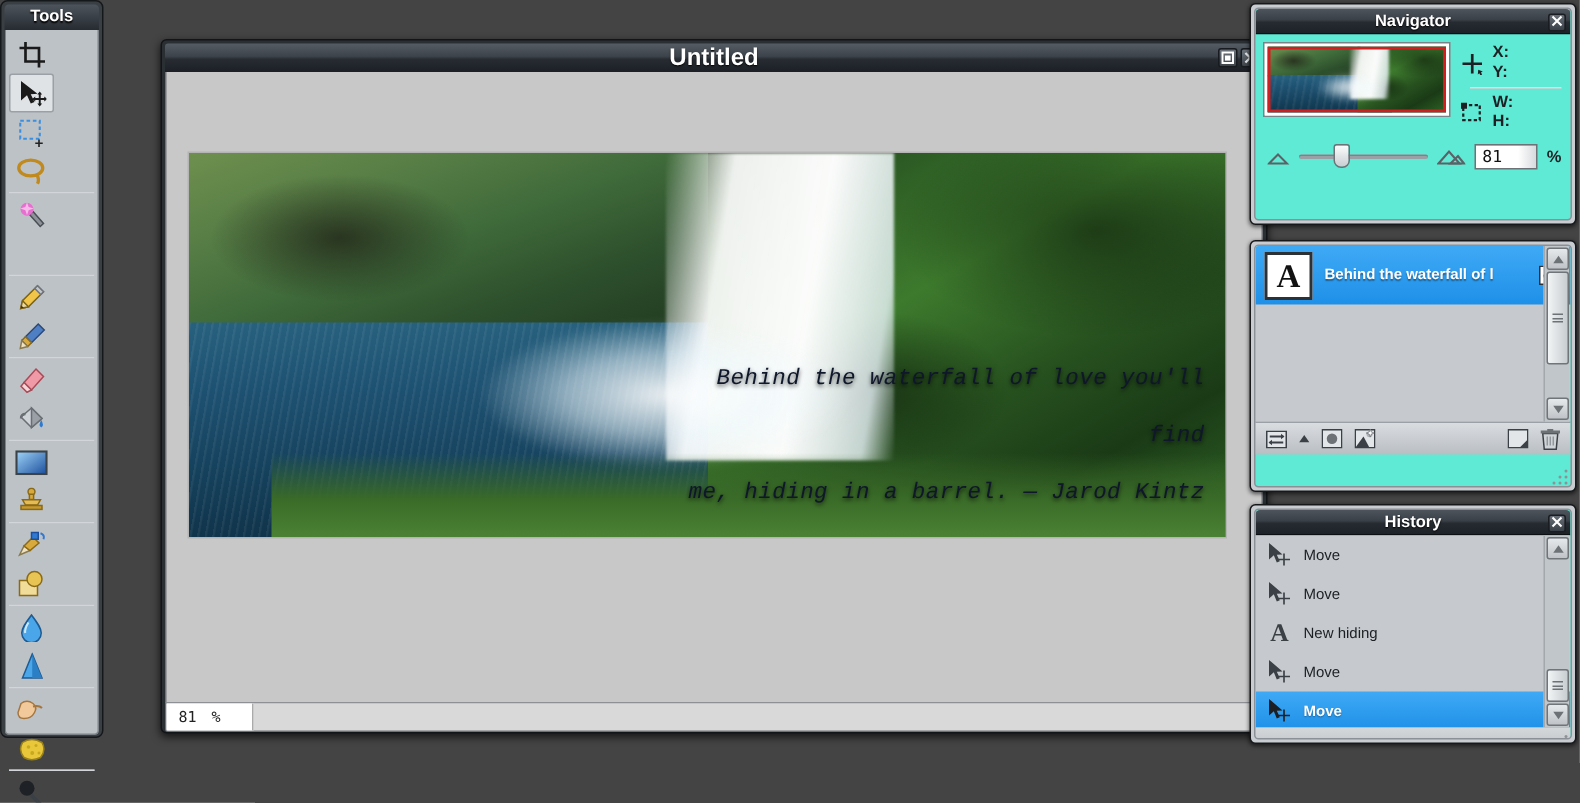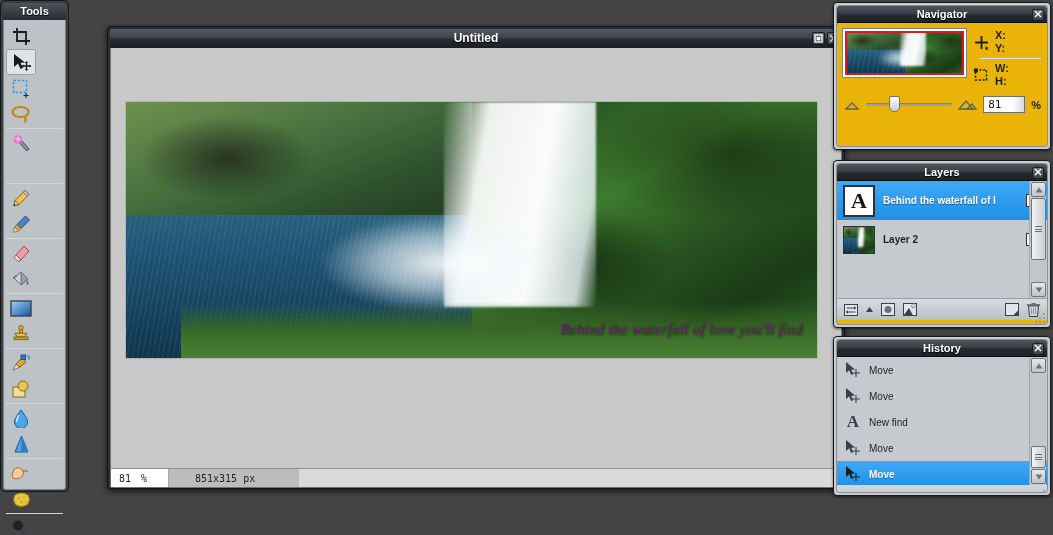--- a/index.html
+++ b/index.html
@@ -14,21 +14,21 @@
   
   .panel {
     position: absolute;
     background: #c9cdd1;
     border: 1px solid #16181a;
     border-radius: 4px;
     box-shadow: 0 1px 3px rgba(0,0,0,.6);
     padding: 2px;
   }
   .panel-inner {
-    background: #eab308;
+    background: #5eead4;
     border: 1px solid #8b9096;
     border-radius: 3px;
     height: 100%;
     overflow: hidden;
     position: relative;
   }
   .titlebar {
     height: 17px;
     background: linear-gradient(to bottom, #4d545c 0%, #3a4047 45%, #262b31 55%, #1d2228 100%);
     border-radius: 3px 3px 0 0;
@@ -105,21 +105,21 @@
     left: 107px; top: 26px; width: 738px; height: 463px;
     background: #2a2f34;
     border: 1px solid #121518;
     border-radius: 4px;
     padding: 2px;
     box-shadow: 0 2px 6px rgba(0,0,0,.7);
   }
   #imgwin .win-title {
     height: 19px;
     background: linear-gradient(to bottom,#555c64 0%,#3c434a 45%,#272c32 55%,#1c2026 100%);
-    color: #fff; font-size: 12px; font-weight: bold;
+    color: #fff; font-size: 16px; font-weight: bold;
     line-height: 19px; text-align: center;
     border-radius: 2px 2px 0 0;
     position: relative;
     text-shadow: 0 1px 1px #000;
   }
   .win-btns { position: absolute; right: 2px; top: 3px; display: flex; gap: 2px; }
   .win-btn {
     width: 13px; height: 13px;
     background: linear-gradient(to bottom,#6e747c,#3d4349);
     border: 1px solid #181c20;
@@ -376,22 +376,22 @@
       radial-gradient(ellipse 40% 30% at 30% 62%, rgba(6,14,6,.6) 0%, rgba(6,14,6,0) 70%),
       linear-gradient(150deg,#1d3a18 0%,#2d5c24 18%,#3d7a2d 38%,#27511f 60%,#1a3a16 78%,#2f6426 100%);
   }
   .ph-grass-bottom {
     position:absolute; left:8%; bottom:0; width:92%; height:22%;
     background: linear-gradient(to top,#4a8234 0%,#3a6b28 45%,rgba(40,80,30,0) 100%);
   }
   .ph-quote {
     position:absolute; right: 2%; bottom: 4%;
     width: 50%;
-    color: #701a75;
-    font-family: Liberation Serif, serif;
+    color: #0f172a;
+    font-family: Liberation Mono, monospace;
     font-style: italic;
     font-size: 15px;
     line-height: 38px;
     text-align: right;
     text-shadow: 0 1px 3px rgba(0,0,0,.7);
     letter-spacing: .3px;
   }
 </style>
 </head>
 <body>
@@ -584,30 +584,30 @@
     <div id="photo">
       <div class="ph-sky"></div>
       <div class="ph-cliff-left"></div>
       <div class="ph-water"></div>
       <div class="ph-cliff-right"></div>
       <div class="ph-fall"></div>
       <div class="ph-mist"></div>
       <div class="ph-grass-bottom"></div>
       <div class="ph-quote">
         <div>Behind the waterfall of love you'll find</div>
+        <div>me, hiding in a barrel. — Jarod Kintz</div>
       </div>
     </div>
   </div>
 
   <div class="statusbar">
     <div class="status-zoom">
       <span>81</span>
       <span>%</span>
     </div>
-    <div class="status-dim">851x315 px</div>
   </div>
 </div>
 
 <div class="panel" id="navigator">
   <div class="panel-inner">
     <div class="titlebar">
       <span>Navigator</span>
       <div class="closebtn">
         <svg width="8" height="8" viewBox="0 0 8 8">
             <path d="M1 1 L7 7 M7 1 L1 7" stroke="#fff" stroke-width="1.4"></path>
@@ -667,46 +667,25 @@
       <div class="zoomfield">
         <span>81</span>
       </div>
       <span style="font-size:11px;color:#1c2024;font-weight:bold;">%</span>
     </div>
   </div>
 </div>
 
 <div class="panel" id="layers">
   <div class="panel-inner">
-    <div class="titlebar">
-      <span>Layers</span>
-      <div class="closebtn">
-        <svg width="8" height="8" viewBox="0 0 8 8">
-            <path d="M1 1 L7 7 M7 1 L1 7" stroke="#fff" stroke-width="1.4"></path>
-          </svg>
-      </div>
-    </div>
 
     <div class="layer-list">
       <div class="layer-row sel">
         <div class="layer-thumb txt">A</div>
         <div class="layer-name">Behind the waterfall of l</div>
-        <div class="chk"></div>
-      </div>
-      <div class="layer-row">
-        <div class="layer-thumb">
-          <div style="position:relative;width:100%;height:100%;">
-            <div class="ph-sky"></div>
-            <div class="ph-cliff-left"></div>
-            <div class="ph-water"></div>
-            <div class="ph-cliff-right"></div>
-            <div class="ph-fall"></div>
-          </div>
-        </div>
-        <div class="layer-name">Layer 2</div>
         <div class="chk"></div>
       </div>
 
       <div class="vscroll" style="height:117px;">
         <div class="sc-btn">
           <svg width="8" height="6" viewBox="0 0 8 6">
               <path d="M4 0.5 L7.5 5.5 H0.5z" fill="#6d7277"></path>
             </svg>
         </div>
         <div class="sc-track">
@@ -810,21 +789,21 @@
         <svg width="16" height="16" viewBox="0 0 16 16">
             <path d="M1 0 L1 11 L4.2 8.2 L6.2 13 L8.2 12.2 L6.2 7.8 L10 7.6z" fill="#3b4046"></path>
             <g stroke="#3b4046" stroke-width="1.1">
               <path d="M11 7 v8 M7 11 h8"></path>
             </g>
           </svg>
         <span class="hist-label">Move</span>
       </div>
       <div class="hist-row">
         <span style="font-family:'Liberation Serif',serif;font-size:17px;font-weight:bold;color:#3b4046;width:16px;text-align:center;">A</span>
-        <span class="hist-label">New find</span>
+        <span class="hist-label">New hiding</span>
       </div>
       <div class="hist-row">
         <svg width="16" height="16" viewBox="0 0 16 16">
             <path d="M1 0 L1 11 L4.2 8.2 L6.2 13 L8.2 12.2 L6.2 7.8 L10 7.6z" fill="#3b4046"></path>
             <g stroke="#3b4046" stroke-width="1.1">
               <path d="M11 7 v8 M7 11 h8"></path>
             </g>
           </svg>
         <span class="hist-label">Move</span>
       </div>

